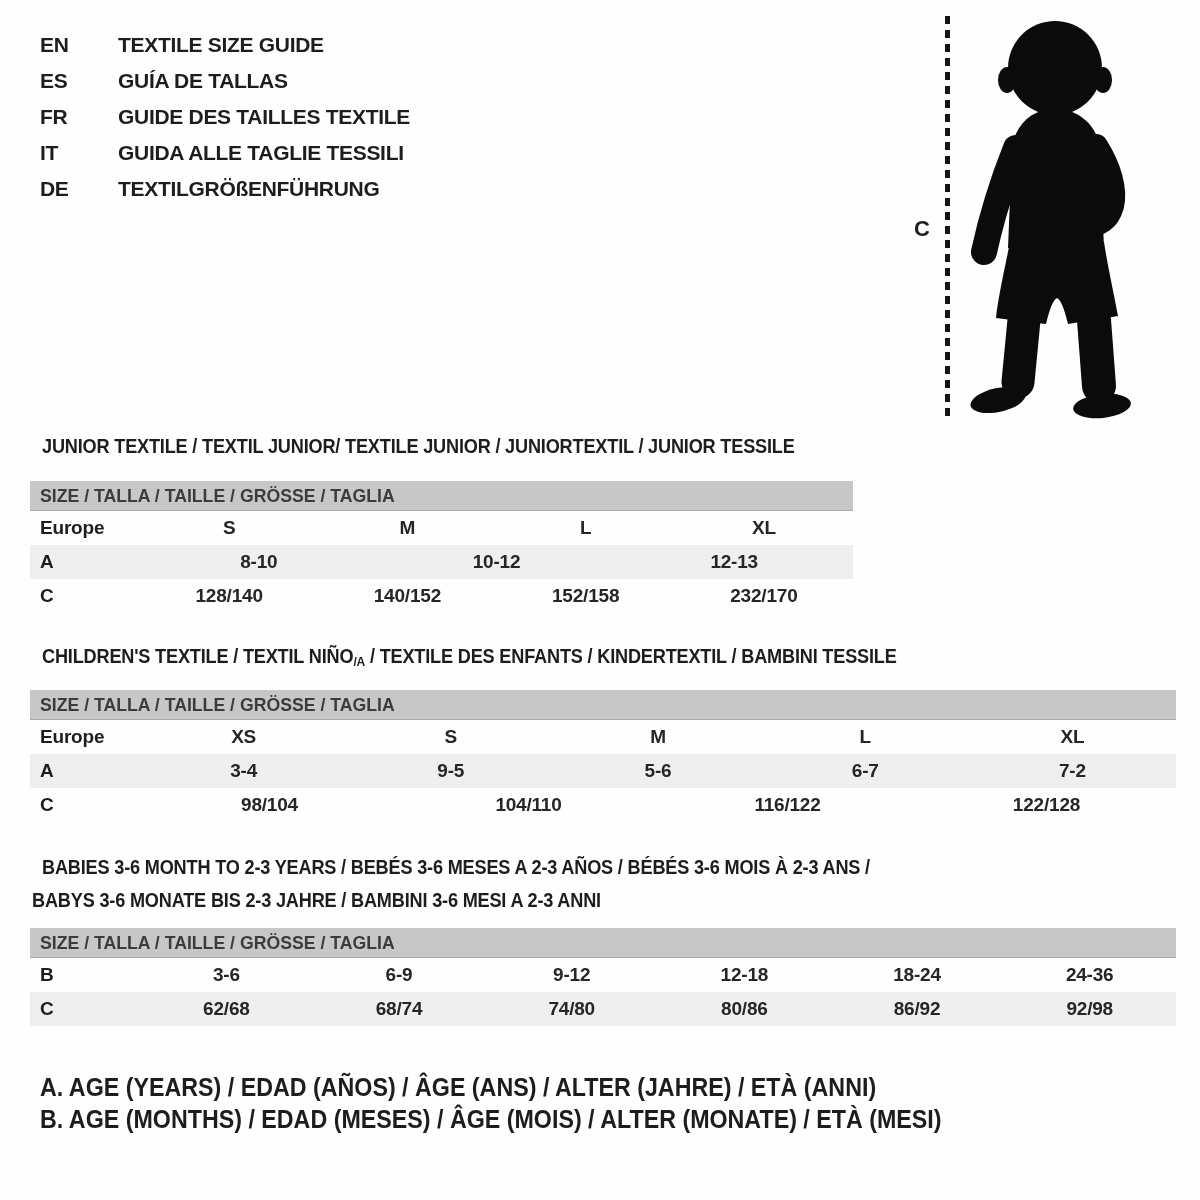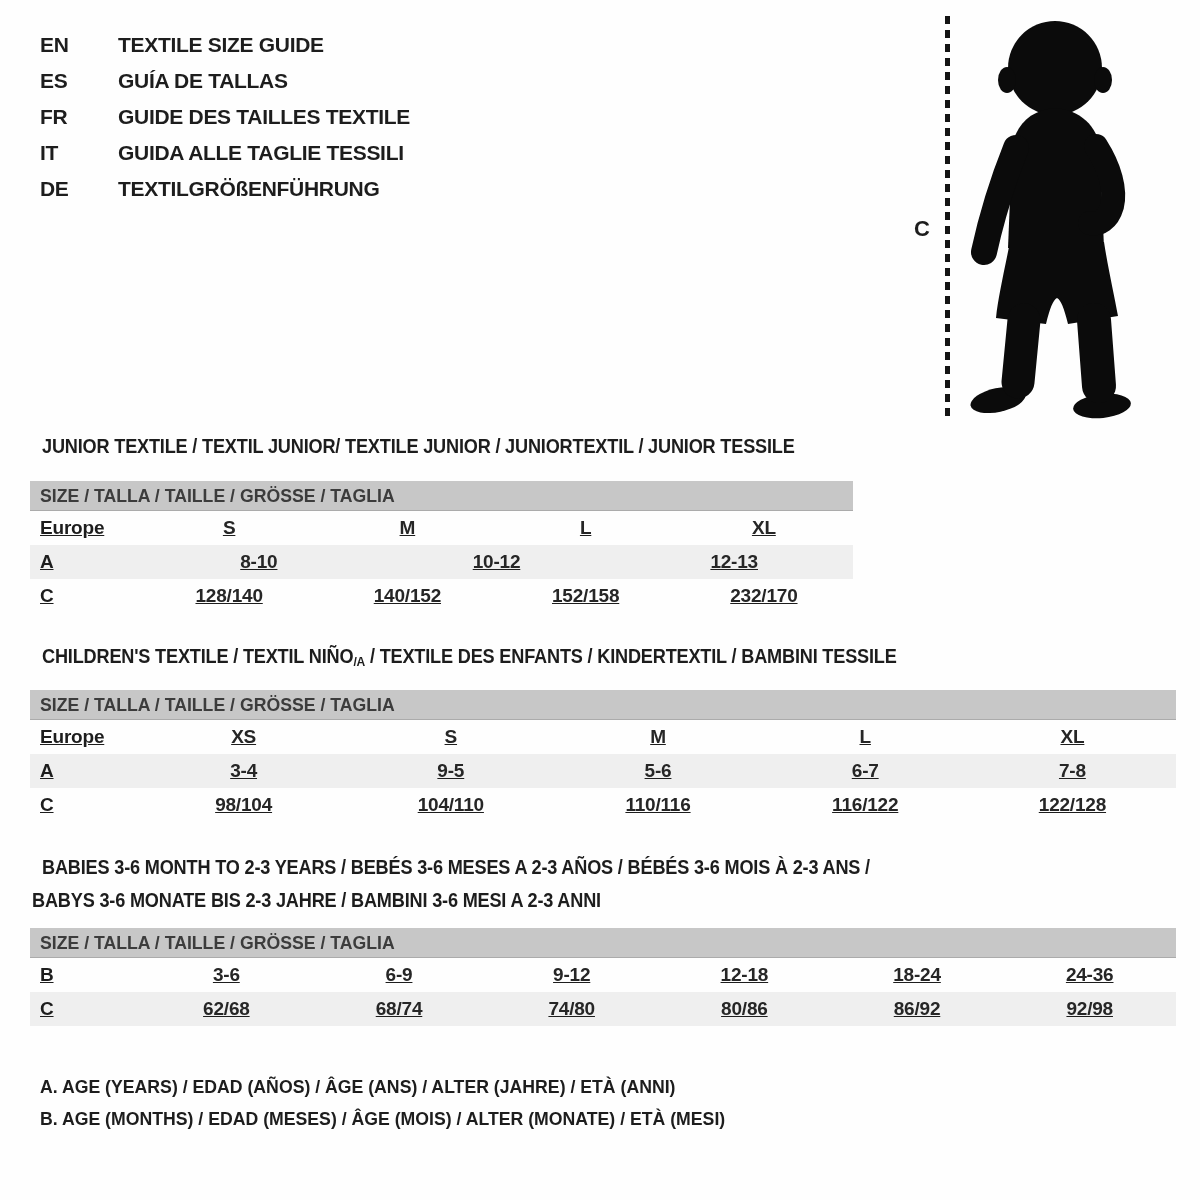--- a/index.html
+++ b/index.html
@@ -22,33 +22,33 @@
     background:repeating-linear-gradient(to bottom,#141414 0px,#141414 8px,transparent 8px,transparent 14px);
   }
   .measure-label{position:absolute;left:914px;top:216px;font-size:22px;font-weight:700;}
   .toddler{position:absolute;left:952px;top:10px;}
 
   
   .sec-title{position:absolute;font-size:19.5px;font-weight:700;letter-spacing:-0.2px;white-space:nowrap;}
   .sub{font-size:13px;position:relative;top:3px;}
 
   
-  .tbl{position:absolute;text-decoration:underline;}
+  .tbl{position:absolute;}
   .size-bar{
     height:30px;line-height:30px;background:#c7c7c7;border-bottom:1px solid #ababab;
     font-size:19px;font-weight:700;color:#3c3c3c;padding-left:10px;box-sizing:border-box;
   }
   .trow{display:flex;height:34px;line-height:34px;font-size:19px;}
   .trow.alt{background:#efefef;}
   .cell{flex:1;text-align:center;font-weight:700;letter-spacing:-0.2px;color:#262626;}
   .cell.rowlabel{flex:0 0 110px;text-align:left;padding-left:10px;box-sizing:border-box;color:#1d1d1d;}
 
   
   .legend{position:absolute;left:40px;top:1071px;}
-  .legend-line{height:32px;line-height:32px;font-size:19px;font-weight:700;white-space:nowrap;}
+  .legend-line{height:32px;line-height:32px;font-size:25px;font-weight:700;white-space:nowrap;}
 </style>
 </head>
 <body>
 
 <div class="screen">
 
   <div class="lang-block">
     <div class="lang-row">
       <span class="lang-code">EN</span><span>TEXTILE SIZE GUIDE</span>
     </div>
@@ -129,27 +129,26 @@
       <div class="cell">M</div>
       <div class="cell">L</div>
       <div class="cell">XL</div>
     </div>
     <div class="trow alt">
       <div class="cell rowlabel">A</div>
       <div class="cell">3-4</div>
       <div class="cell">9-5</div>
       <div class="cell">5-6</div>
       <div class="cell">6-7</div>
-      <div class="cell">7-8</div>
+      <div class="cell">7-2</div>
     </div>
     <div class="trow">
       <div class="cell rowlabel">C</div>
       <div class="cell">98/104</div>
       <div class="cell">104/110</div>
-      <div class="cell">110/116</div>
       <div class="cell">116/122</div>
       <div class="cell">122/128</div>
     </div>
   </div>
 
   <div class="sec-title" style="left:42px;top:856px;">
     <span class="cond">BABIES 3-6 MONTH TO 2-3 YEARS / BEBÉS 3-6 MESES A 2-3 AÑOS / BÉBÉS 3-6 MOIS À 2-3 ANS /</span>
   </div>
   <div class="sec-title" style="left:32px;top:889px;">
     <span class="cond">BABYS 3-6 MONATE BIS 2-3 JAHRE / BAMBINI 3-6 MESI A 2-3 ANNI</span>

